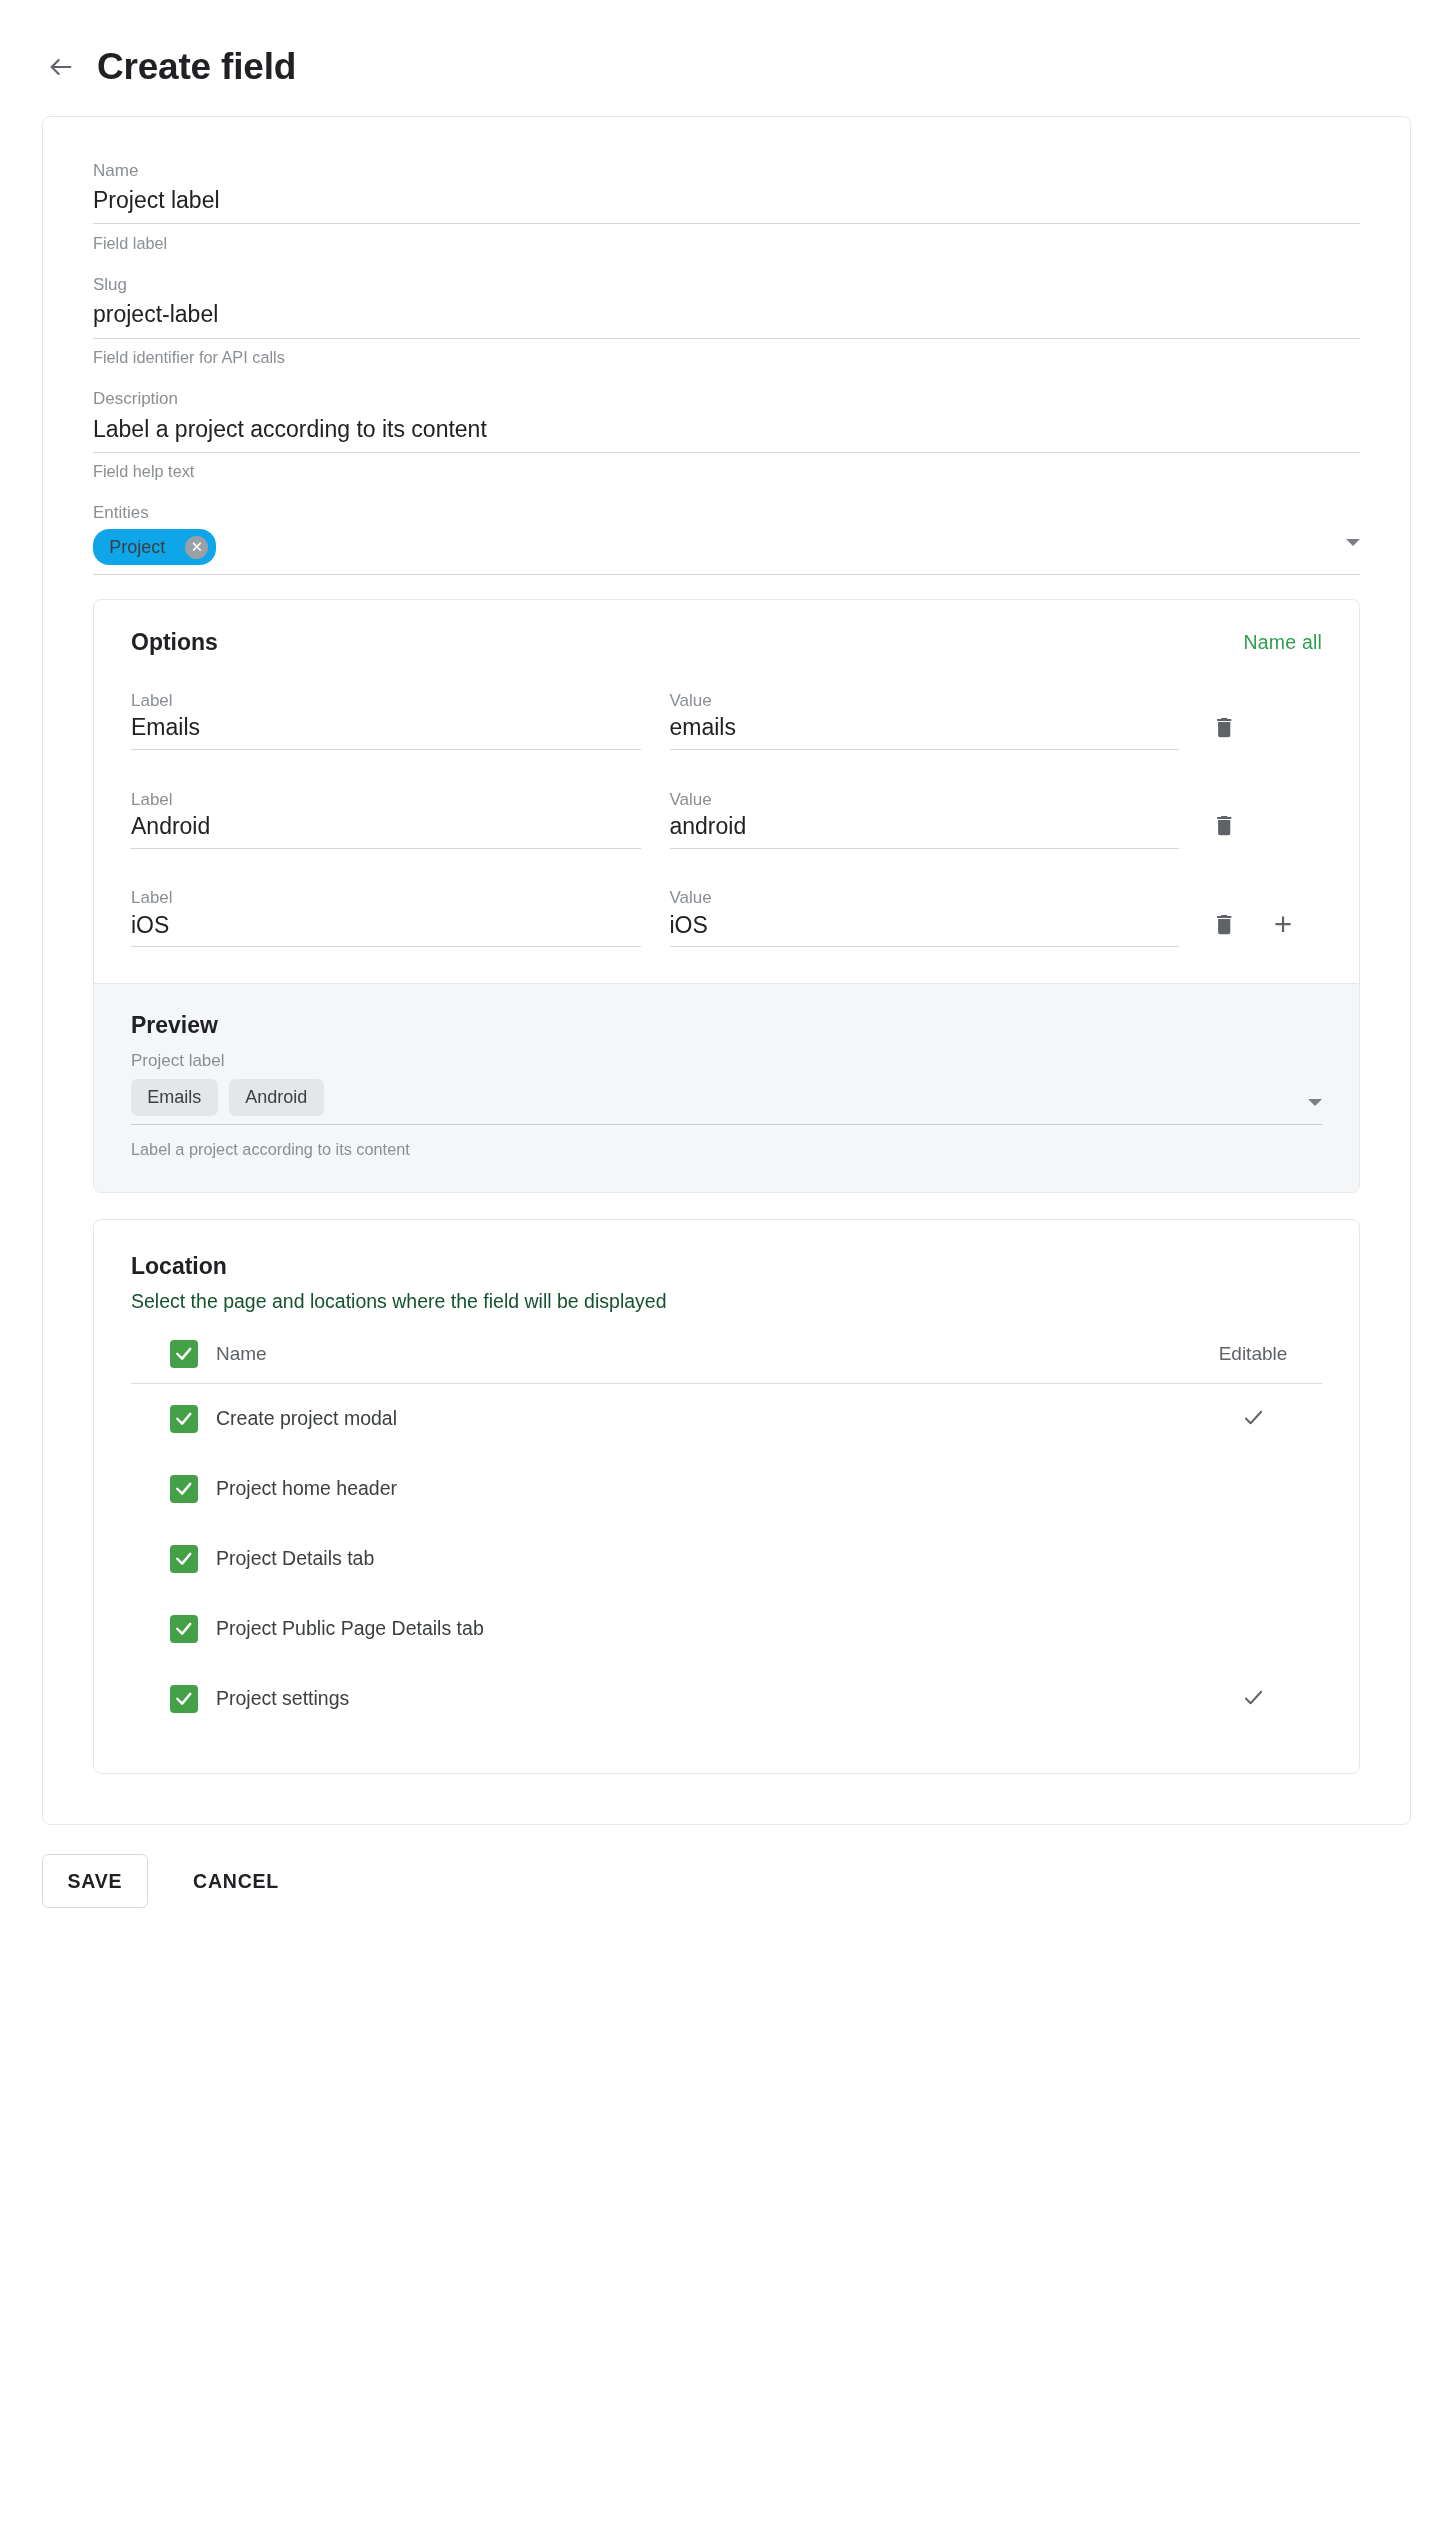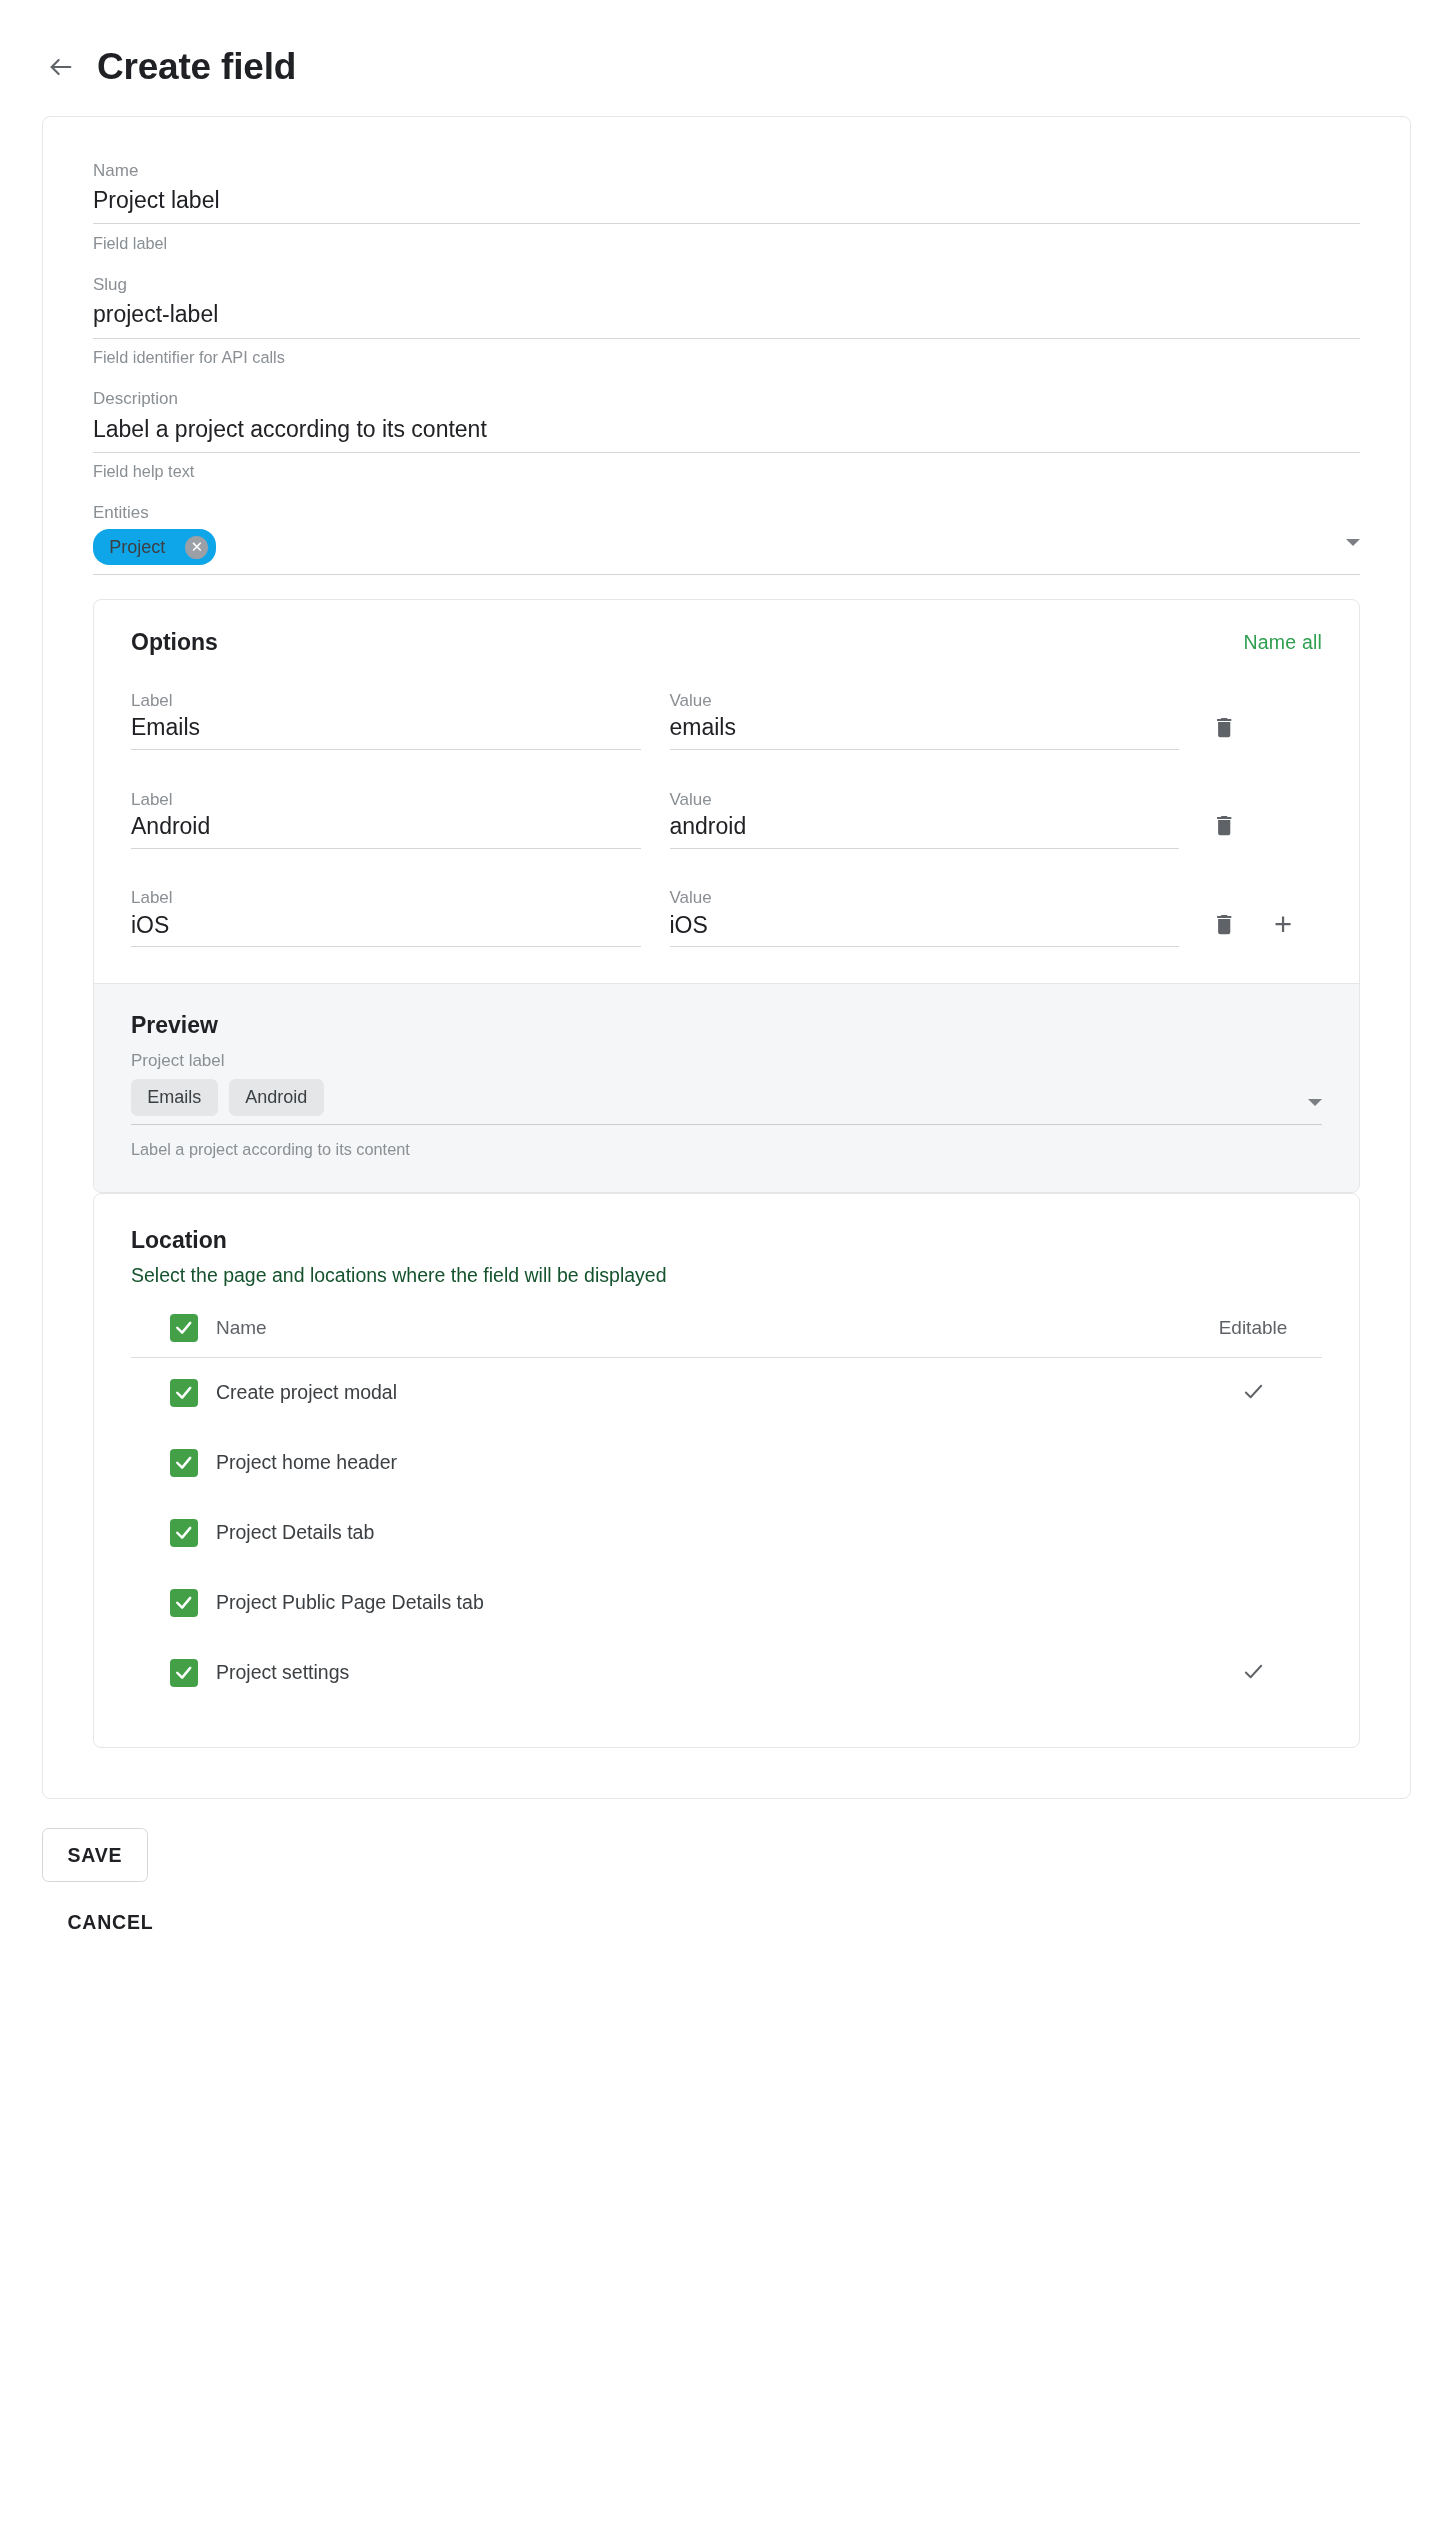--- a/index.html
+++ b/index.html
@@ -224,20 +224,21 @@
   .preview-help {
     font-size: 16.3px;
     color: #8a8f94;
     padding-top: 14.7px;
   }
 
   
   .location-panel {
     border: 0.8px solid #e4e6e8;
     border-radius: 8.1px;
+    margin-top: 26px;
     padding: 33px 37px 39px 37px;
   }
   .loc-title {
     font-size: 23px;
     font-weight: 700;
     color: #202124;
     margin-bottom: 9.8px;
   }
   .loc-sub {
     font-size: 19.5px;
@@ -285,24 +286,23 @@
   .loc-editable svg { width: 23px; height: 23px; }
   .loc-row {
     display: flex;
     align-items: center;
     padding: 21px 0;
   }
 
   
   .footer {
     display: flex;
-    align-items: flex-start;
-    gap: 13px;
+    align-items: flex-end;
+    gap: 20px;
     padding: 29px 42px 49px 42px;
-    flex-direction: column;
   }
   .btn {
     font-size: 19.5px;
     letter-spacing: 0.8px;
     padding: 14.7px 24.4px;
     border-radius: 6.5px;
     cursor: pointer;
     font-family: inherit;
   }
   .btn-save {

